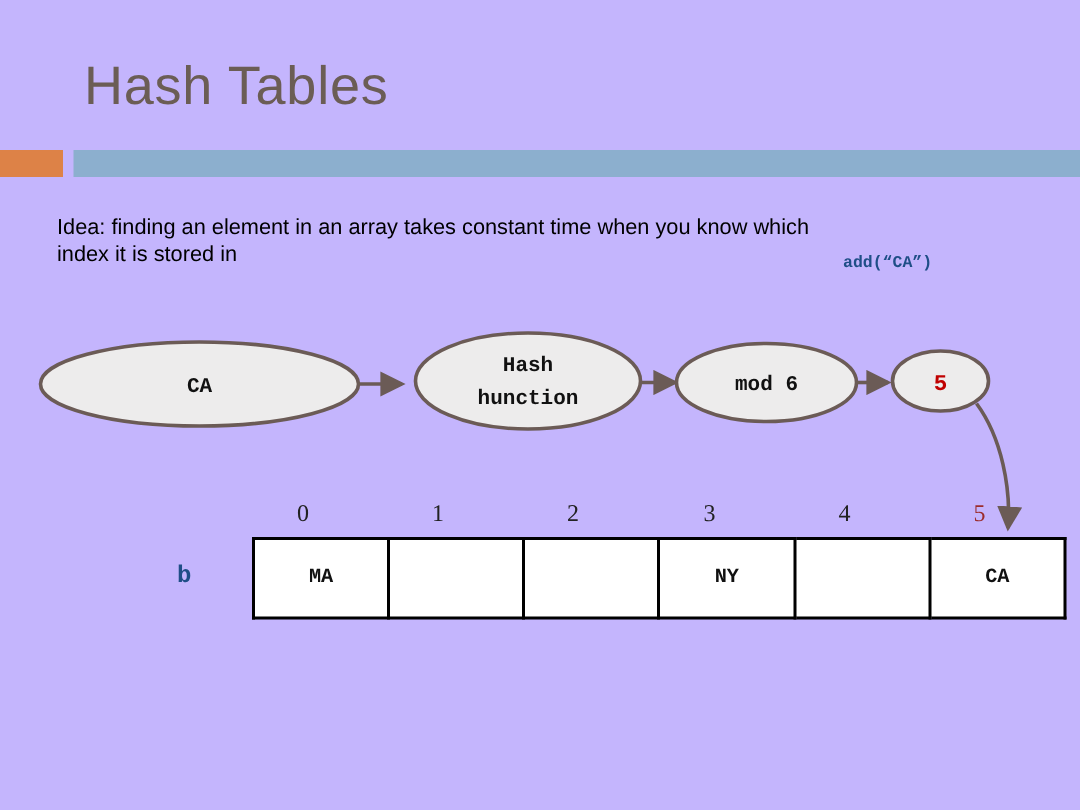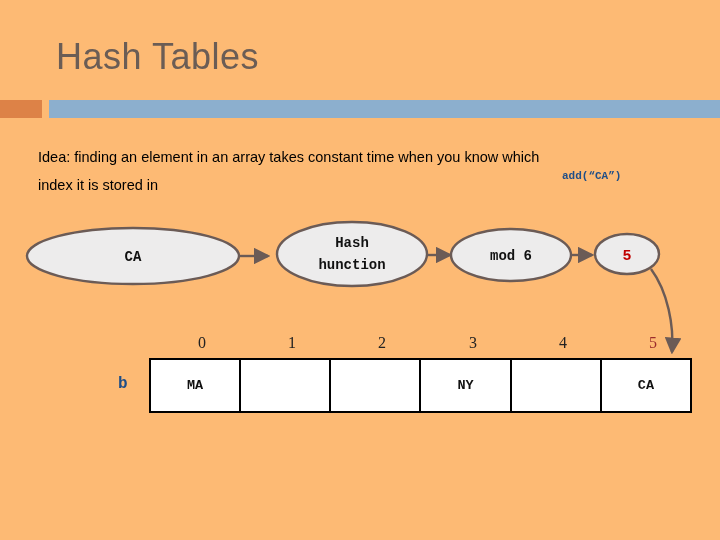--- a/index.html
+++ b/index.html
@@ -4,21 +4,21 @@
 <style>
   html, body {
     margin: 0;
     padding: 0;
     background: #ffffff;
   }
   #slide {
     position: relative;
     width: 720px;
     height: 540px;
-    background: #fdba74;
+    background: #c4b5fd;
     overflow: hidden;
     font-family: "Liberation Sans", sans-serif;
   }
 
   
   #title {
     position: absolute;
     left: 56px;
     top: 36px;
     font-family: "Liberation Sans", sans-serif;
@@ -48,21 +48,21 @@
   }
 
   
   #idea-text {
     position: absolute;
     left: 38px;
     top: 143px;
     width: 520px;
     font-family: "Liberation Sans", sans-serif;
     font-size: 14.5px;
-    line-height: 28px;
+    line-height: 18px;
     color: #000000;
   }
 
   #add-call {
     position: absolute;
     left: 562px;
     top: 170px;
     font-family: "Liberation Mono", monospace;
     font-size: 11px;
     font-weight: bold;
@@ -102,21 +102,21 @@
     font-size: 16px;
     color: #222222;
   }
   .index-label.highlight {
     color: #9C2C2C;
   }
 
   
   #array-wrap {
     position: absolute;
-    left: 149px;
+    left: 168px;
     top: 358px;
     width: 543px;
     height: 55px;
   }
   #array-table {
     border-collapse: collapse;
     width: 543px;
     height: 55px;
     table-layout: fixed;
   }

